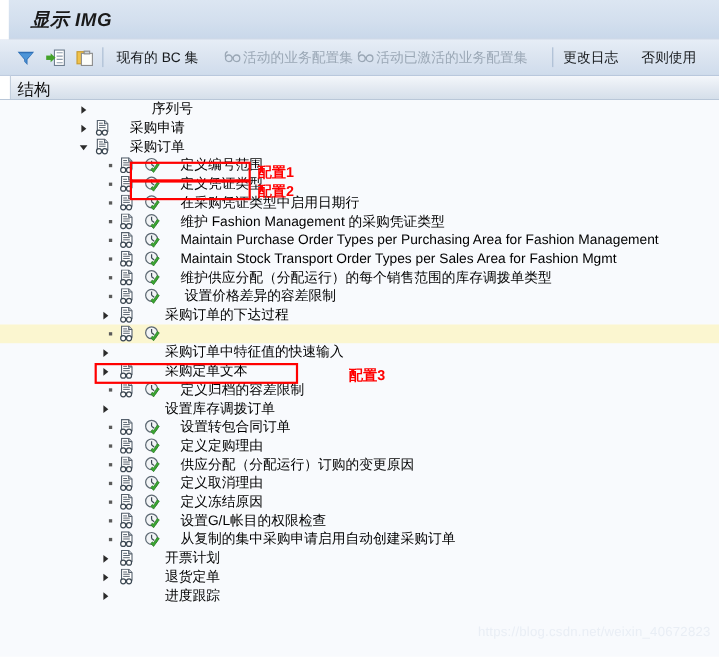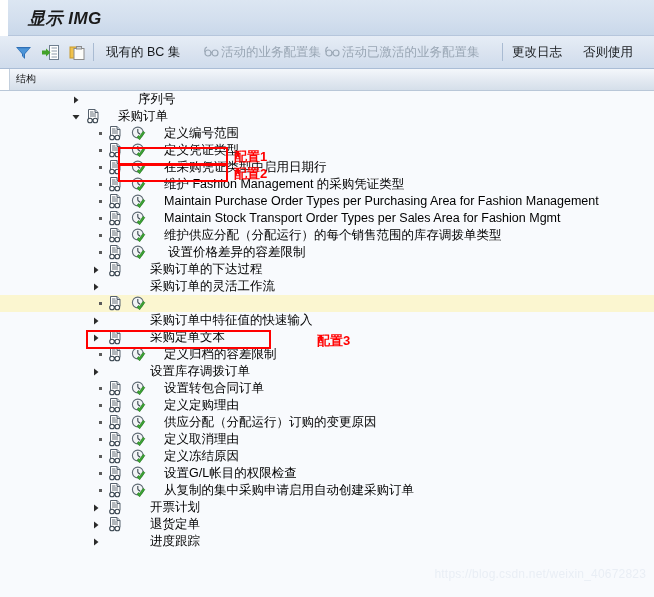--- a/index.html
+++ b/index.html
@@ -126,21 +126,21 @@
     left: 0; top: 0;
     width: 10px; height: 21px;
     background: #ffffff;
     border-right: 1px solid #c3cfdd;
     box-sizing: border-box;
   }
   #struct-header-label {
     position: absolute;
     left: 16px;
     top: 3px;
-    font-size: 10px;
+    font-size: 15px;
     color: #111111;
     white-space: nowrap;
   }
 
   
   #tree-panel {
     position: absolute;
     left: 0; top: 91px;
     width: 654px;
     height: 506px;
@@ -307,20 +307,38 @@
           <span class="twisty" style="left: 72px;">
             <svg width="8" height="8" viewBox="0 0 8 8">
               <polygon points="2,0.5 6.5,4 2,7.5" fill="#2b2b2b"></polygon>
             </svg>
           </span>
           <span class="row-label" style="left: 118px; margin-left: 20px;">序列号</span>
         </div>
         <div class="tree-row">
           <span class="twisty" style="left: 72px;">
             <svg width="8" height="8" viewBox="0 0 8 8">
+              <polygon points="2,0.5 6.5,4 2,7.5" fill="#2b2b2b"></polygon>
+            </svg>
+          </span>
+          <span class="doc-icon" style="left: 86px;"><svg width="15" height="15" viewBox="0 0 15 15">
+              <path d="M2.5 0.5 H9 L12 3.5 V10.5 H2.5 Z" fill="#ffffff" stroke="#55606c" stroke-width="1"></path>
+              <path d="M9 0.5 V3.5 H12" fill="#c8cfd7" stroke="#55606c" stroke-width="1"></path>
+              <line x1="4" y1="3" x2="7.5" y2="3" stroke="#55606c" stroke-width="0.9"></line>
+              <line x1="4" y1="5" x2="10" y2="5" stroke="#55606c" stroke-width="0.9"></line>
+              <line x1="4" y1="7" x2="10" y2="7" stroke="#55606c" stroke-width="0.9"></line>
+              <circle cx="4" cy="11.5" r="2.3" fill="#ffffff" stroke="#3b4752" stroke-width="1.1"></circle>
+              <circle cx="9.3" cy="11.5" r="2.3" fill="#ffffff" stroke="#3b4752" stroke-width="1.1"></circle>
+              <line x1="6.3" y1="11.3" x2="7" y2="11.3" stroke="#3b4752" stroke-width="1.1"></line>
+            </svg></span>
+          <span class="row-label" style="left: 118px;">采购申请</span>
+        </div>
+        <div class="tree-row">
+          <span class="twisty" style="left: 72px;">
+            <svg width="8" height="8" viewBox="0 0 8 8">
               <polygon points="0.5,2 7.5,2 4,6.5" fill="#2b2b2b"></polygon>
             </svg>
           </span>
           <span class="doc-icon" style="left: 86px;"><svg width="15" height="15" viewBox="0 0 15 15">
               <path d="M2.5 0.5 H9 L12 3.5 V10.5 H2.5 Z" fill="#ffffff" stroke="#55606c" stroke-width="1"></path>
               <path d="M9 0.5 V3.5 H12" fill="#c8cfd7" stroke="#55606c" stroke-width="1"></path>
               <line x1="4" y1="3" x2="7.5" y2="3" stroke="#55606c" stroke-width="0.9"></line>
               <line x1="4" y1="5" x2="10" y2="5" stroke="#55606c" stroke-width="0.9"></line>
               <line x1="4" y1="7" x2="10" y2="7" stroke="#55606c" stroke-width="0.9"></line>
               <circle cx="4" cy="11.5" r="2.3" fill="#ffffff" stroke="#3b4752" stroke-width="1.1"></circle>
@@ -499,28 +517,20 @@
               <path d="M2.5 0.5 H9 L12 3.5 V10.5 H2.5 Z" fill="#ffffff" stroke="#55606c" stroke-width="1"></path>
               <path d="M9 0.5 V3.5 H12" fill="#c8cfd7" stroke="#55606c" stroke-width="1"></path>
               <line x1="4" y1="3" x2="7.5" y2="3" stroke="#55606c" stroke-width="0.9"></line>
               <line x1="4" y1="5" x2="10" y2="5" stroke="#55606c" stroke-width="0.9"></line>
               <line x1="4" y1="7" x2="10" y2="7" stroke="#55606c" stroke-width="0.9"></line>
               <circle cx="4" cy="11.5" r="2.3" fill="#ffffff" stroke="#3b4752" stroke-width="1.1"></circle>
               <circle cx="9.3" cy="11.5" r="2.3" fill="#ffffff" stroke="#3b4752" stroke-width="1.1"></circle>
               <line x1="6.3" y1="11.3" x2="7" y2="11.3" stroke="#3b4752" stroke-width="1.1"></line>
             </svg></span>
           <span class="row-label" style="left: 150px;">采购订单的下达过程</span>
-        </div>
-        <div class="tree-row">
-          <span class="twisty" style="left: 92px;">
-            <svg width="8" height="8" viewBox="0 0 8 8">
-              <polygon points="2,0.5 6.5,4 2,7.5" fill="#2b2b2b"></polygon>
-            </svg>
-          </span>
-          <span class="row-label" style="left: 150px;">采购订单的灵活工作流</span>
         </div>
         <div class="tree-row highlight">
           <span class="dot-marker" style="left: 99px;"></span>
           <span class="doc-icon" style="left: 108px;"><svg width="15" height="15" viewBox="0 0 15 15">
               <path d="M2.5 0.5 H9 L12 3.5 V10.5 H2.5 Z" fill="#ffffff" stroke="#55606c" stroke-width="1"></path>
               <path d="M9 0.5 V3.5 H12" fill="#c8cfd7" stroke="#55606c" stroke-width="1"></path>
               <line x1="4" y1="3" x2="7.5" y2="3" stroke="#55606c" stroke-width="0.9"></line>
               <line x1="4" y1="5" x2="10" y2="5" stroke="#55606c" stroke-width="0.9"></line>
               <line x1="4" y1="7" x2="10" y2="7" stroke="#55606c" stroke-width="0.9"></line>
               <circle cx="4" cy="11.5" r="2.3" fill="#ffffff" stroke="#3b4752" stroke-width="1.1"></circle>

